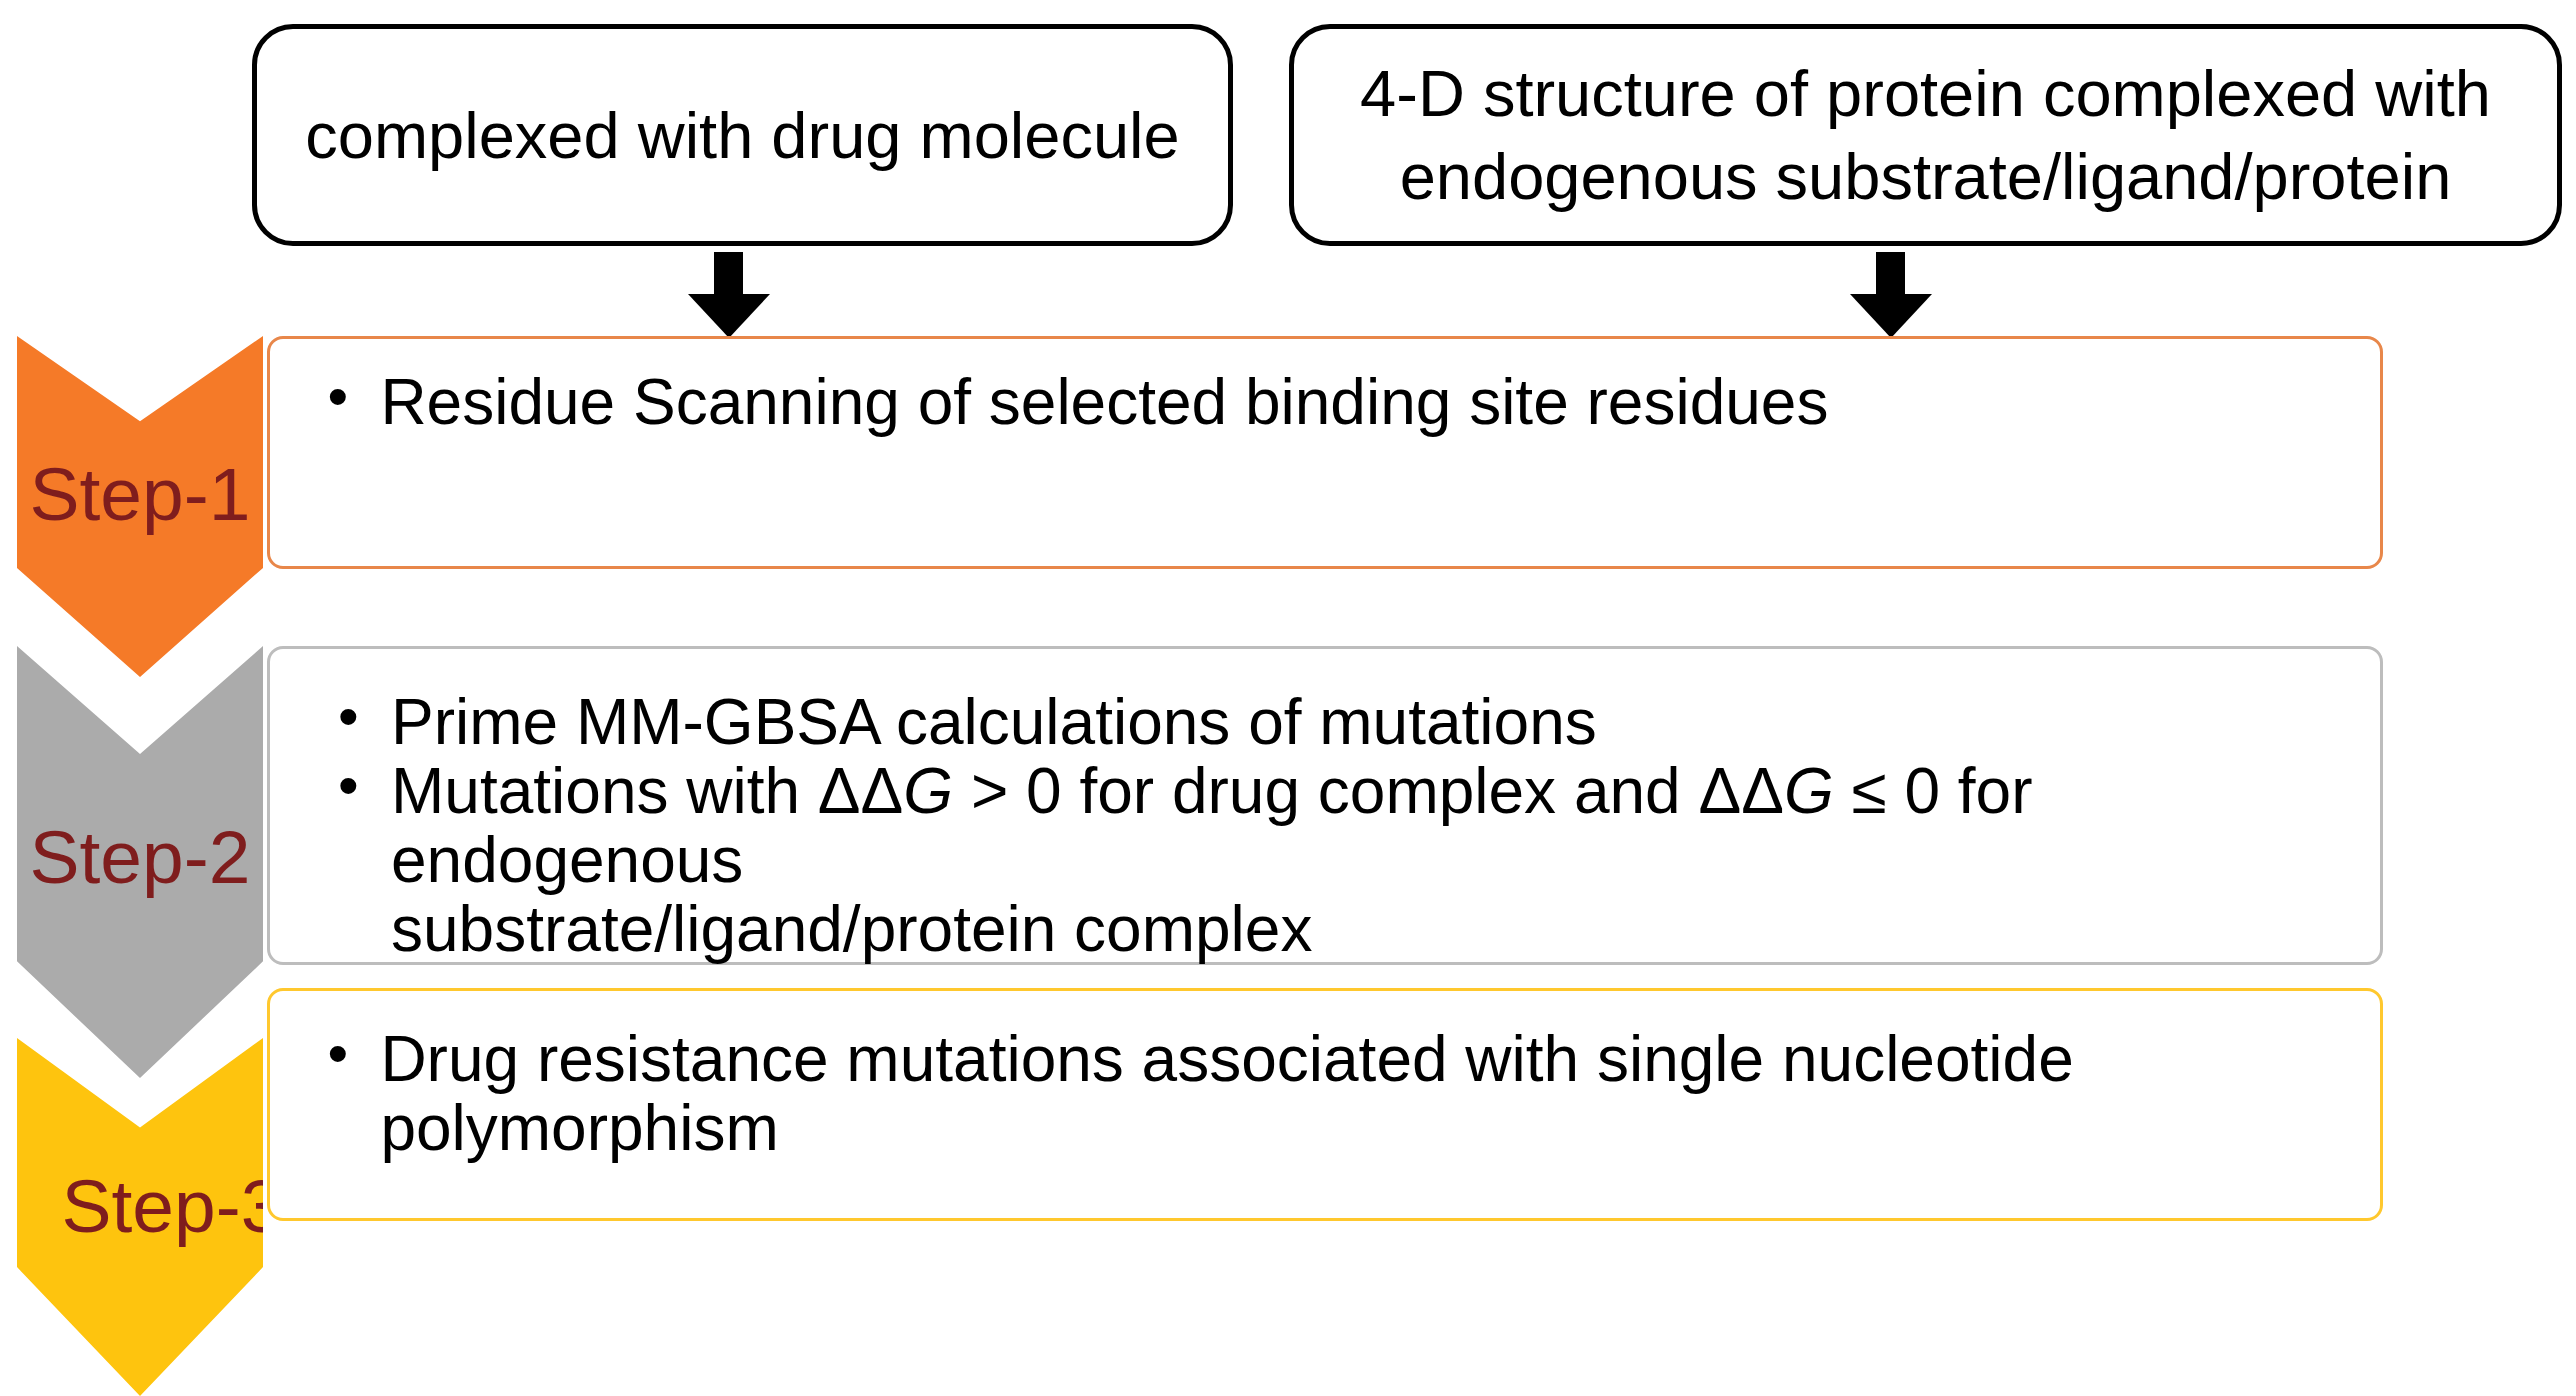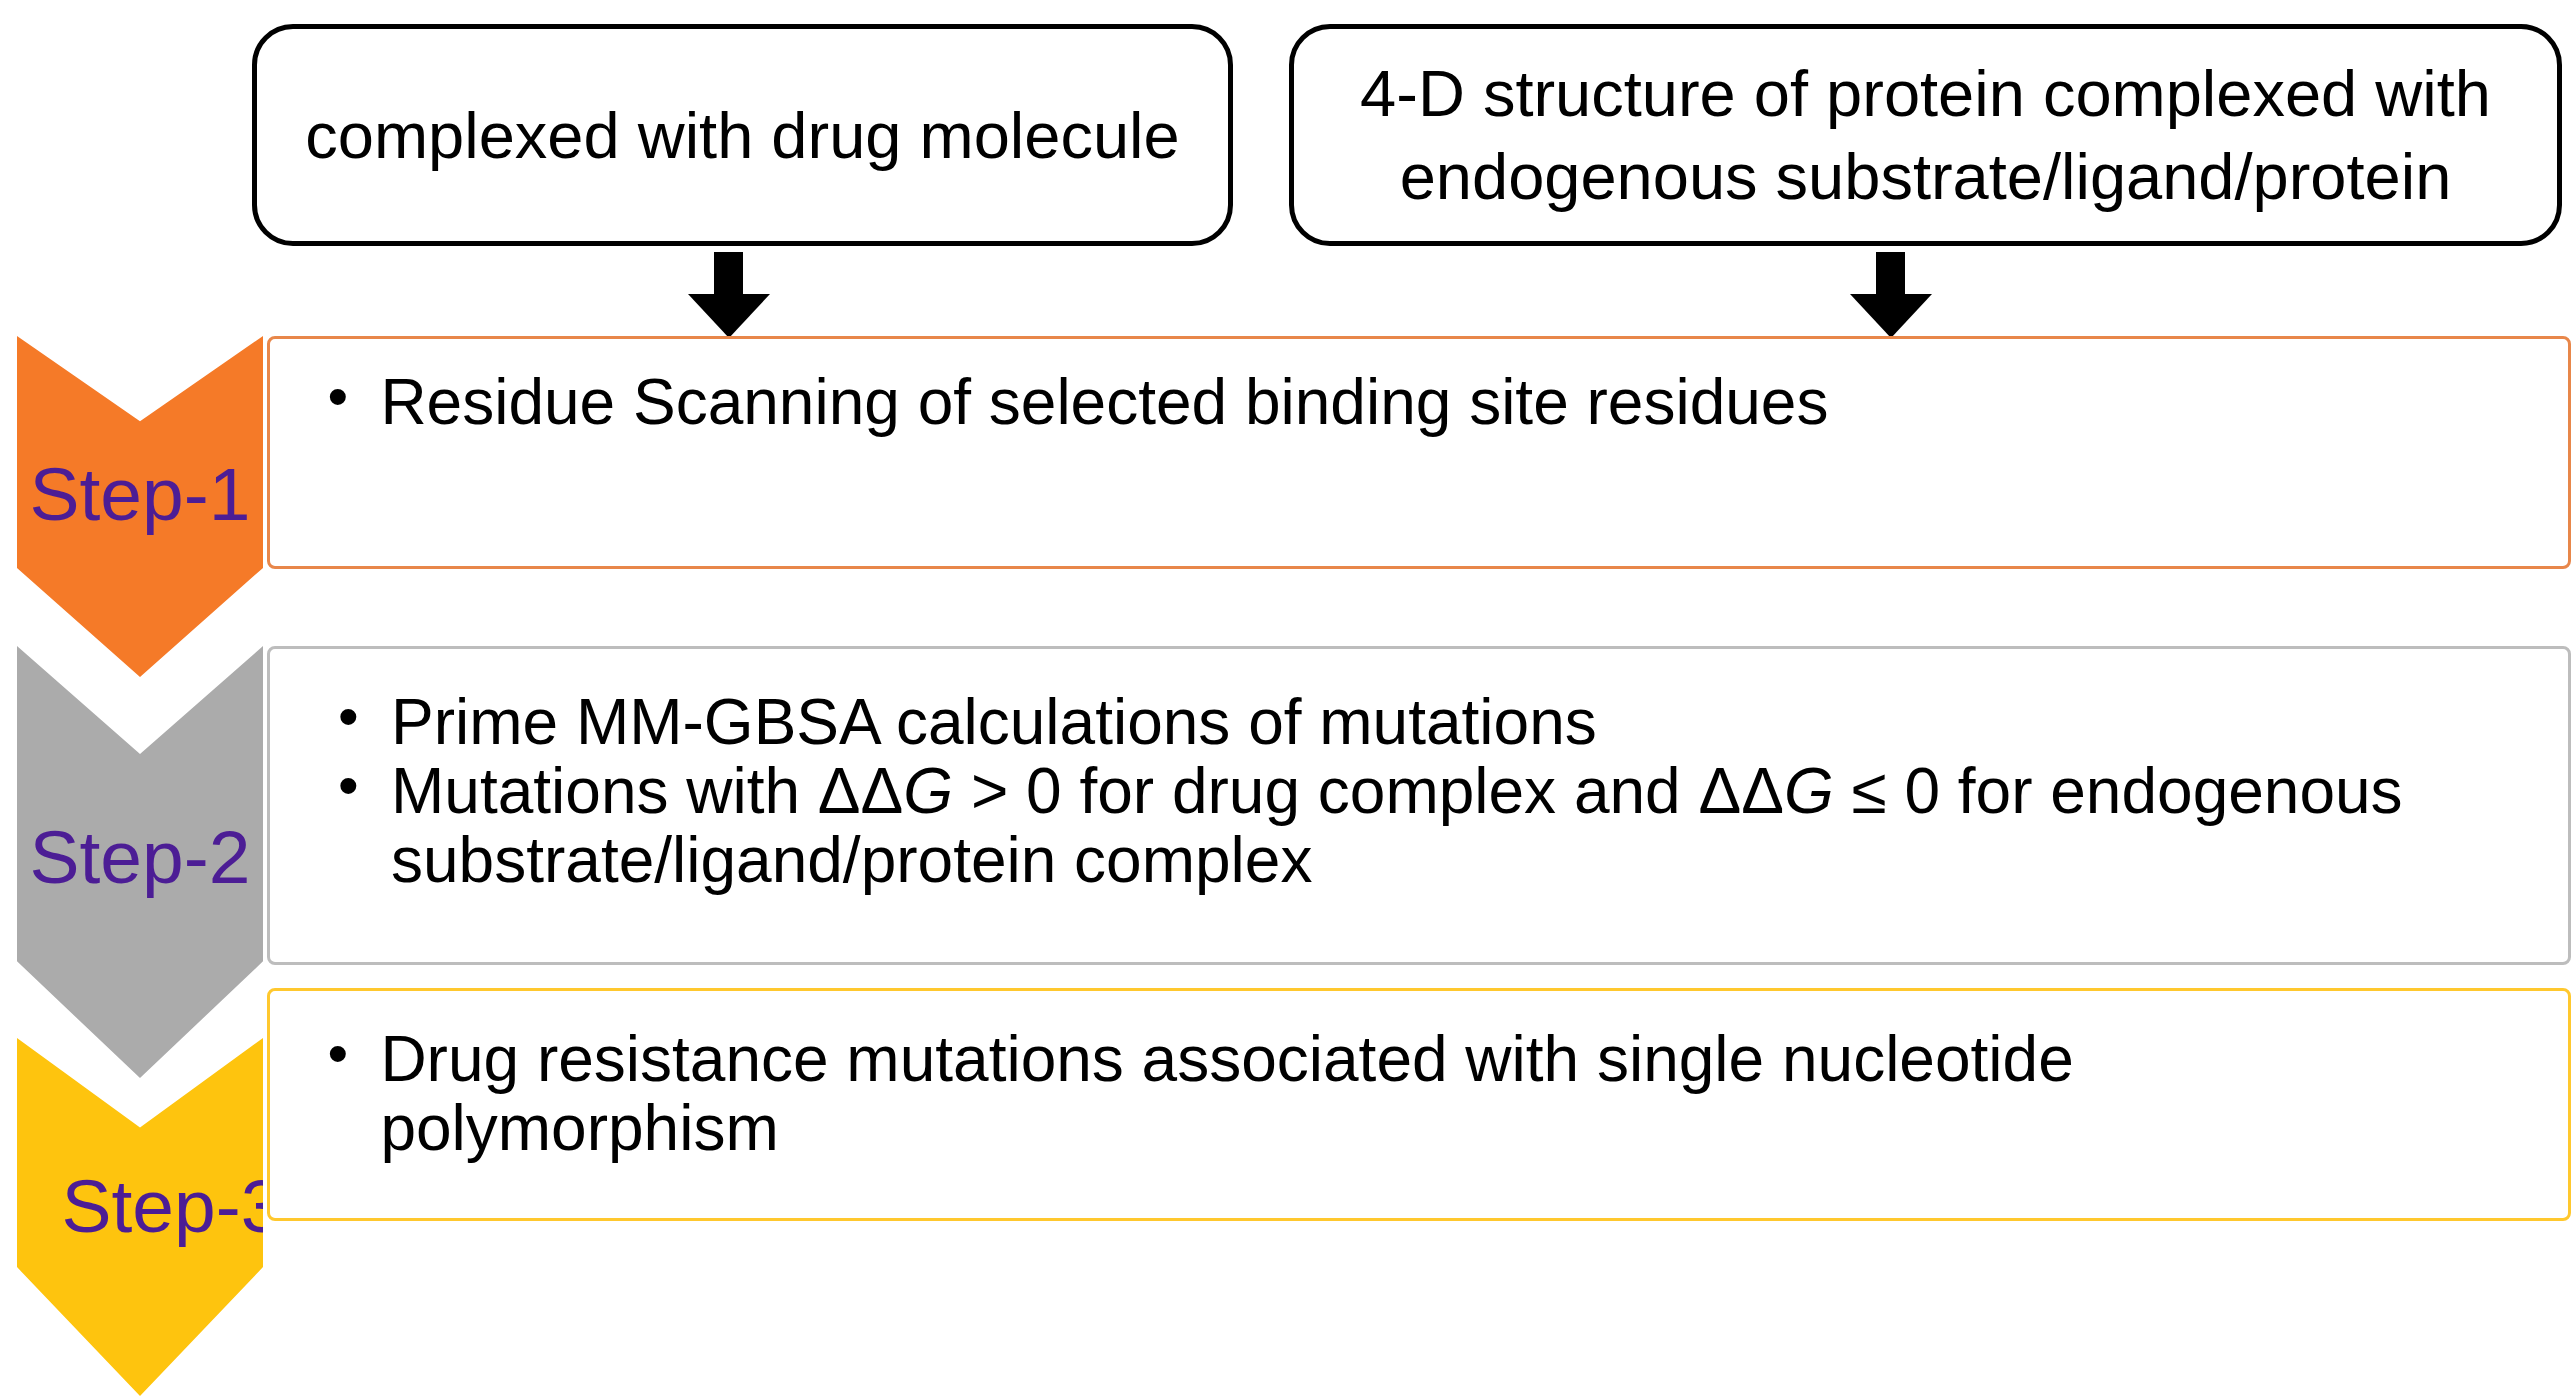--- a/index.html
+++ b/index.html
@@ -54,32 +54,32 @@
   .chev-2{top:1038px;height:358px;
     clip-path:polygon(0 0,50% 25%,100% 0,100% 64%,50% 100%,0 64%);}
   .chev-band{
     position:absolute;left:0;width:100%;
     display:flex;align-items:center;justify-content:center;
   }
   .band-0{top:25%;height:43%;}
   .band-1{top:25%;height:48%;}
   .band-2{top:28%;height:38%;padding-left:32px;}
   .chev-label{
-    color:#4c1d95;
+    color:#7f1d1d;
     font-size:75px;
     line-height:1;
     white-space:nowrap;
   }
 
   
   .step-box{
-    position:absolute;left:267px;width:2304px;
+    position:absolute;left:267px;width:2116px;
     background:#ffffff;
     border:3.4px solid #999999;
-    border-radius:8px;
+    border-radius:16px;
     box-sizing:border-box;
   }
   .sbox-0{top:336px;height:233px;}
   .sbox-1{top:646px;height:319px;}
   .sbox-2{top:988px;height:233px;}
 
   ul.bullets{
     margin:0;list-style:none;
     padding:0 42px 0 25.4px;
     font-size:64px;

